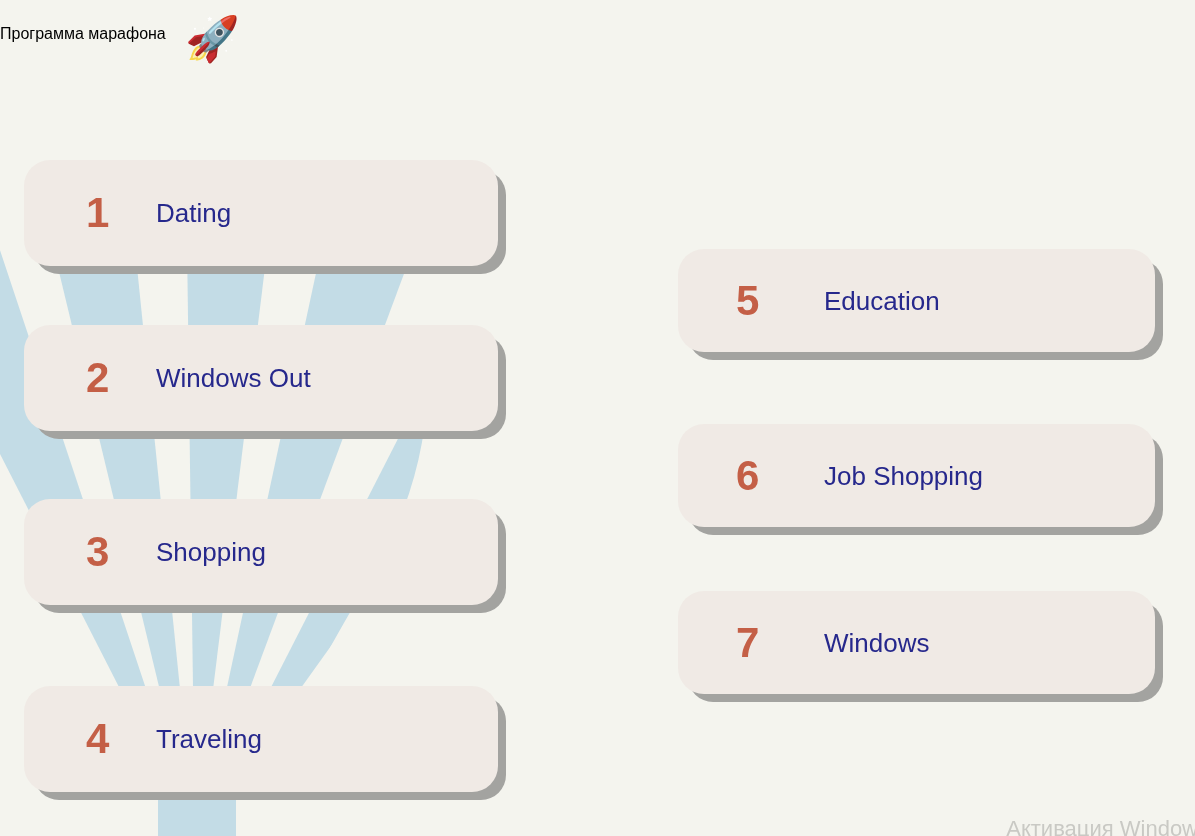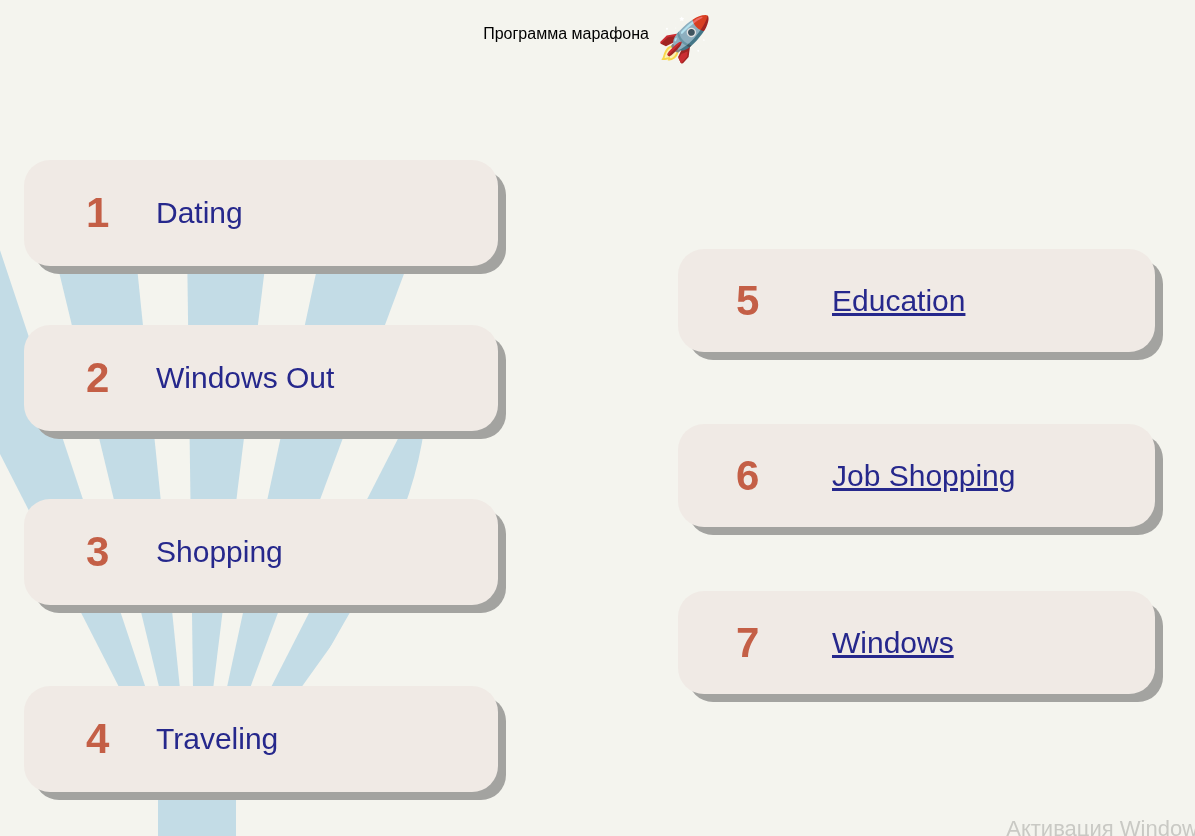--- a/index.html
+++ b/index.html
@@ -24,22 +24,22 @@
     z-index:0;
   }
 
   
   #title-row {
     position:absolute;
     left:0; top:12px;
     width:1195px;
     display:flex;
     align-items:center;
-    justify-content:center;
-    gap:8px;
+    justify-content:flex-start;
+    gap:20px;
     z-index:3;
   }
   #rocket-icon {
     font-size:44px;
     line-height:1;
     display:inline-block;
     transform:translateY(5px);
   }
 
   
@@ -54,42 +54,42 @@
   }
   .card-num {
     color:#c45f46;
     font-weight:bold;
     font-size:42px;
     line-height:1;
     text-align:left;
   }
   .card-label {
     color:#26288c;
-    font-size:30px;
+    font-size:26px;
     line-height:1;
     white-space:nowrap;
   }
 
   
   .col-left {
     left:24px;
     width:474px;
     height:106px;
   }
   .col-left .card-num   { margin-left:62px; width:54px; }
   .col-left .card-label { margin-left:16px; }
 
   
   .col-right {
     left:678px;
     width:477px;
     height:103px;
   }
   .col-right .card-num   { margin-left:58px; width:56px; }
-  .col-right .card-label { margin-left:40px;text-decoration:underline; }
+  .col-right .card-label { margin-left:32px; }
 
   
   #activation-watermark {
     position:absolute;
     right:-14px;
     bottom:-6px;
     font-size:22px;
     color:#c9c9c4;
     white-space:nowrap;
     z-index:4;

